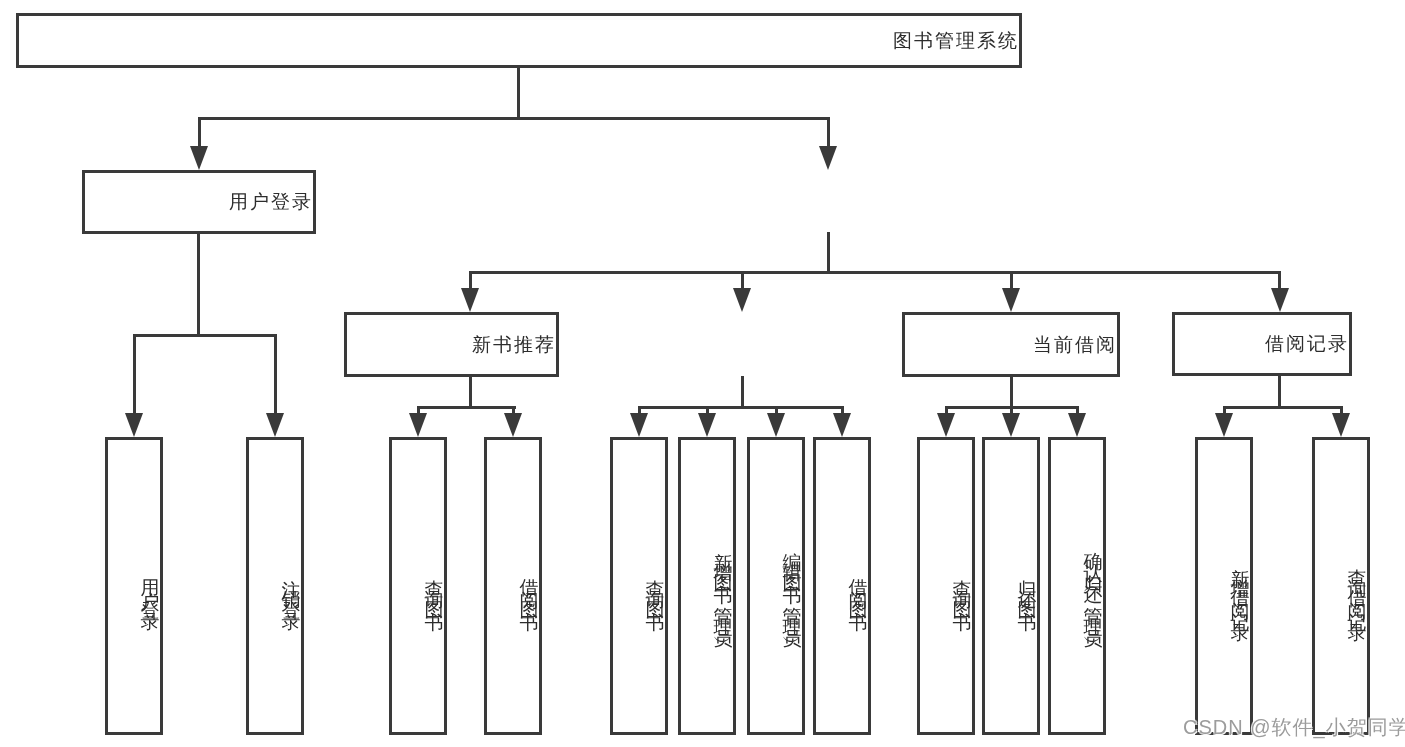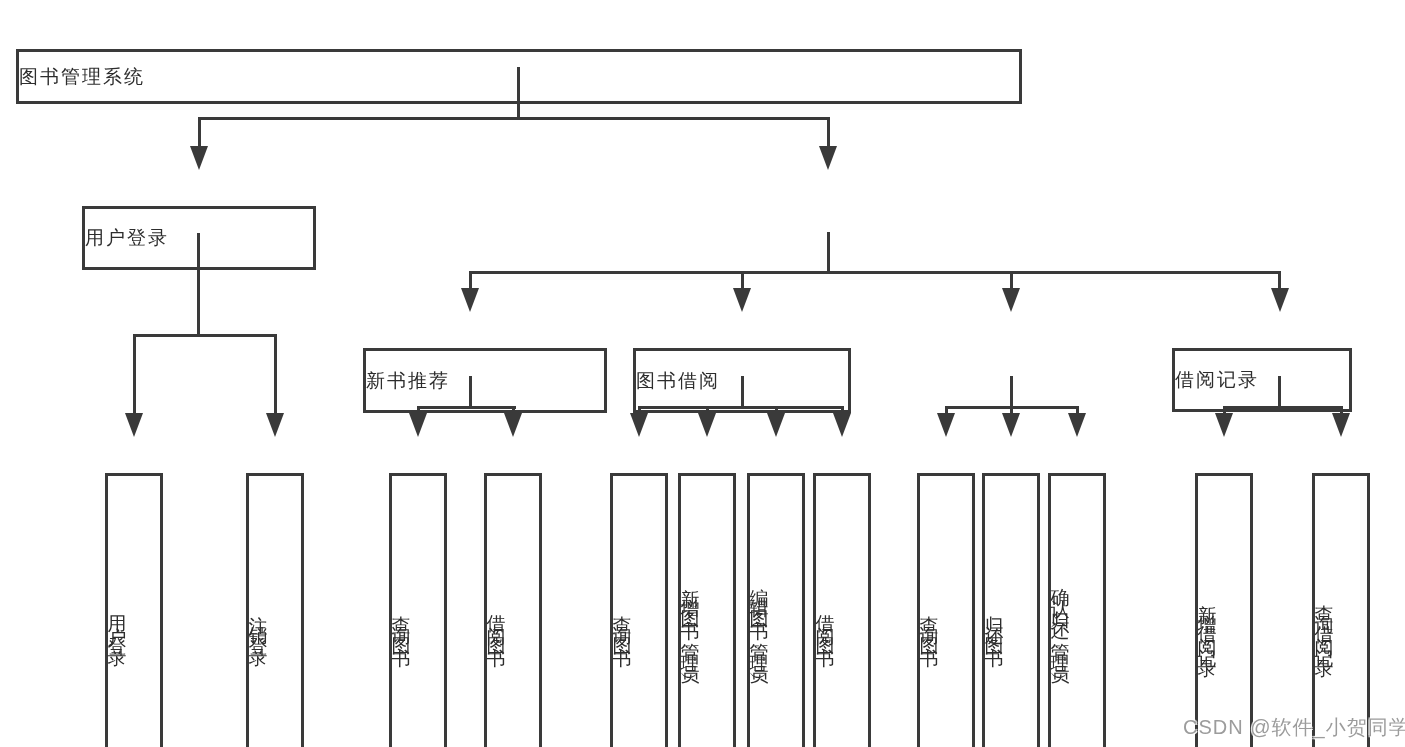--- a/index.html
+++ b/index.html
@@ -12,21 +12,21 @@
   #canvas{
     position:relative;width:1405px;height:747px;overflow:hidden;
     background:var(--background);
     font-family:"Liberation Sans","DejaVu Sans",sans-serif;
     color:var(--text);
   }
   
   .hbox,.vbox{
     position:absolute;box-sizing:border-box;background:#fff;
     border:3px solid var(--line);
-    display:flex;align-items:center;justify-content:flex-start;margin-top:36px;
+    display:flex;align-items:center;justify-content:flex-end;
   }
   .hbox span{
     font-size:19px;letter-spacing:2px;color:var(--text);white-space:nowrap;
   }
   .vbox{top:437px;width:58px;height:298px;}
   .vbox span{
     writing-mode:vertical-rl;text-orientation:mixed;
     font-size:19px;letter-spacing:11px;color:var(--text);line-height:1;
   }
   
@@ -75,25 +75,25 @@
   <div class="h" style="left:469px;top:271px;width:812px"></div>
   <div class="v" style="left:469px;top:271px;height:18px"></div>
   <div class="a" style="left:461px;top:288px"></div>
   <div class="v" style="left:741px;top:271px;height:18px"></div>
   <div class="a" style="left:733px;top:288px"></div>
   <div class="v" style="left:1010px;top:271px;height:18px"></div>
   <div class="a" style="left:1002px;top:288px"></div>
   <div class="v" style="left:1278px;top:271px;height:18px"></div>
   <div class="a" style="left:1271px;top:288px"></div>
 
-  <div class="hbox" style="left:363px;top:312px;width:244px;height:65px">
+  <div class="hbox" style="left:344px;top:312px;width:215px;height:65px">
     <span>新书推荐</span>
   </div>
-  <div class="hbox" style="left:633px;top:312px;width:218px;height:65px">
-    <span>图书借阅</span>
+  <div class="hbox" style="left:902px;top:312px;width:218px;height:65px">
+    <span>当前借阅</span>
   </div>
   <div class="hbox" style="left:1172px;top:312px;width:180px;height:64px">
     <span>借阅记录</span>
   </div>
 
   <div class="v" style="left:469px;top:376px;height:32px"></div>
   <div class="h" style="left:417px;top:406px;width:99px"></div>
   <div class="v" style="left:417px;top:406px;height:9px"></div>
   <div class="a" style="left:409px;top:413px"></div>
   <div class="v" style="left:512px;top:406px;height:9px"></div>

